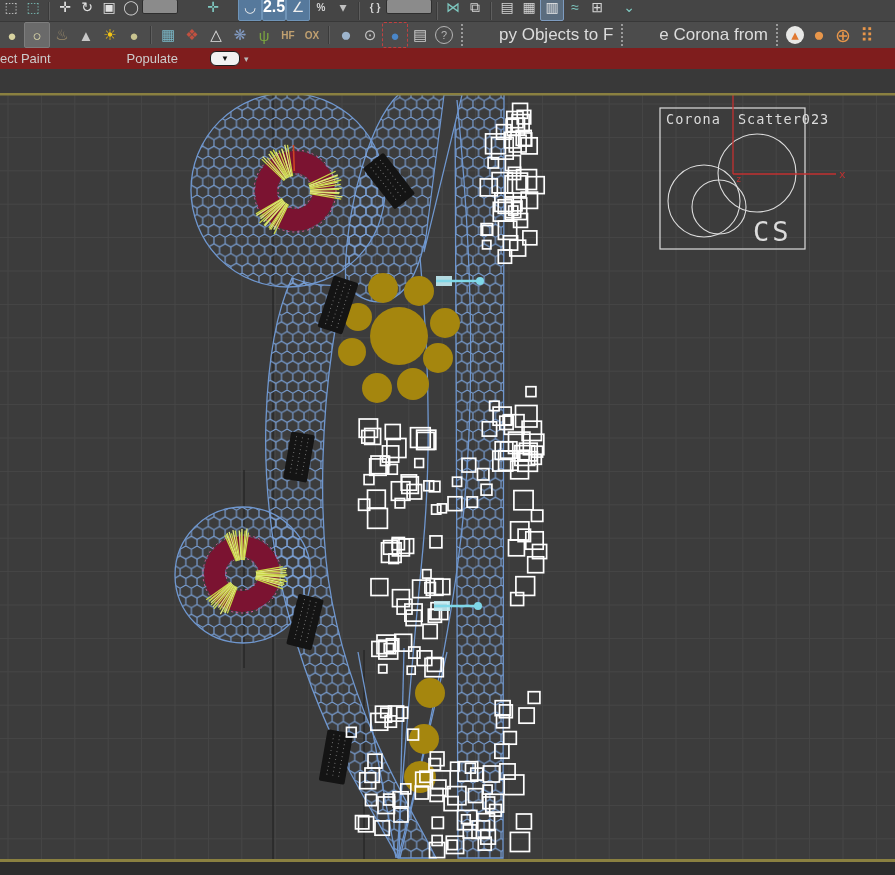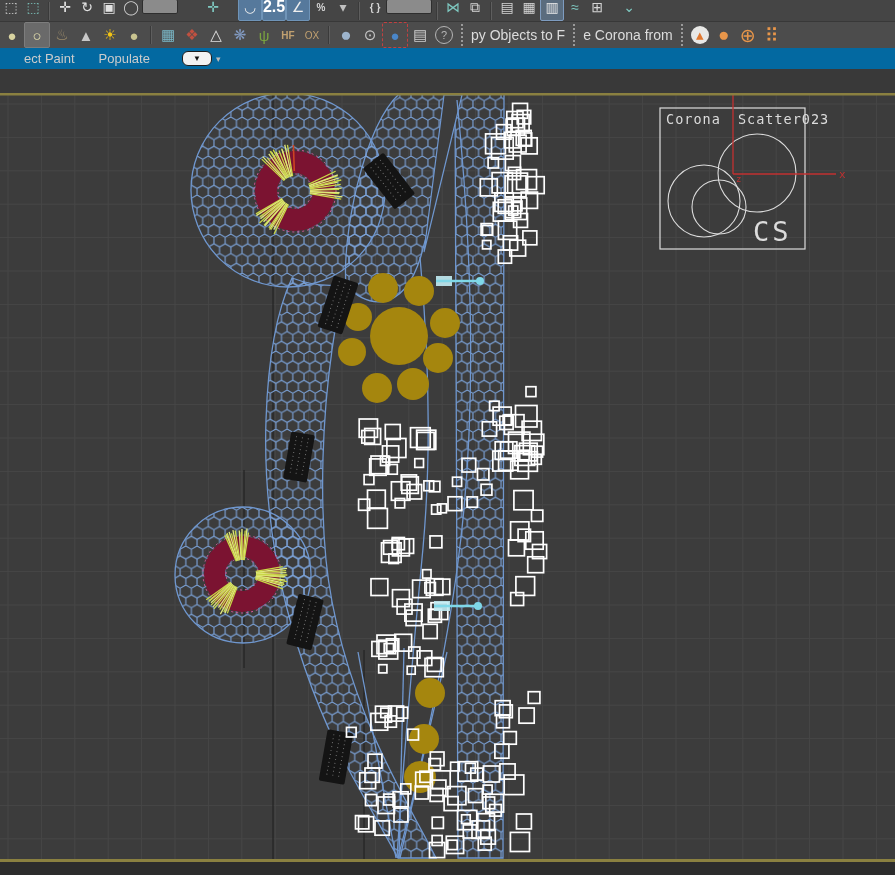--- a/index.html
+++ b/index.html
@@ -2,38 +2,38 @@
 <html><head>
 <meta charset="utf-8">
 <style>
   html,body{margin:0;padding:0;background:#2c2c2c;}
   #stage{position:relative;width:895px;height:875px;overflow:hidden;
          font-family:"Liberation Sans",sans-serif;background:#3c3c3c;}
   
   .trow{position:absolute;left:0;width:895px;display:flex;align-items:center;box-sizing:border-box;}
   #row1{top:0;height:22px;background:#454545;border-bottom:1px solid #383838;overflow:hidden;}
   #row2{top:22px;height:26px;background:#4c4c4c;overflow:hidden;}
-  #row3{top:48px;height:22px;background:#0369a1;border-bottom:1px solid #3a3a3a;padding-left:24px;}
+  #row3{top:48px;height:22px;background:#7f1d1d;border-bottom:1px solid #3a3a3a;}
   #band{position:absolute;top:70px;left:0;width:895px;height:23px;background:#393939;}
   .icon{width:24px;height:24px;display:flex;align-items:center;justify-content:center;
         font-size:15px;flex:0 0 auto;border-radius:2px;color:#cfcfcf;cursor:default;}
   #row1 .icon{width:22px;height:26px;margin-top:-7px;font-size:14px;}
   .icon.active{background:#56799c;border:1px solid #6f94b8;}
   .icon.pressed{background:#6a6a6a;border:1px solid #7d7d7d;}
   .icon.highlight{background:#5a6c7e;border:1px solid #7e9cc0;}
   .icon.circled span{border:1.5px solid #b5b5b5;border-radius:50%;width:16px;height:16px;
         display:flex;align-items:center;justify-content:center;font-size:11px;}
   .icon.reddash{border:1px dashed #c04040;}
   .icon.whitecircle span{background:#e8e8e6;border-radius:50%;width:18px;height:18px;
         display:flex;align-items:center;justify-content:center;}
   .sep{width:1px;height:18px;background:#3a3a3a;border-right:1px solid #5e5e5e;margin:0 4px;flex:0 0 auto;}
   .dotsep{width:0;height:22px;border-left:2px dotted #b5b5b5;margin:0 5px;opacity:.75;flex:0 0 auto;}
   .grayfield{height:13px;background:#8b8b8b;border:1px solid #2e2e2e;border-radius:2px;
         margin-top:-8px;flex:0 0 auto;}
-  .txtbtn{color:#dcdcdc;font-size:14px;white-space:nowrap;padding:0 3px;flex:0 0 auto;}
+  .txtbtn{color:#dcdcdc;font-size:17px;white-space:nowrap;padding:0 3px;flex:0 0 auto;margin-left:28px;}
   .tab{color:#cccccc;font-size:13px;white-space:nowrap;flex:0 0 auto;}
   .pill{width:28px;height:13px;background:#f2f2f2;border:1px solid #1e1e1e;border-radius:6px;
         display:flex;align-items:center;justify-content:center;color:#111;font-size:8px;flex:0 0 auto;}
   .smalltri{color:#b9b9b9;font-size:9px;margin-left:4px;flex:0 0 auto;}
   #viewport-layer{position:absolute;top:0;left:0;width:895px;height:875px;}
 </style>
 </head>
 <body>
 <div id="stage">
 
@@ -589,21 +589,21 @@
       <div class="icon">
         <span style="color: rgb(128, 153, 192);">❋</span>
       </div>
       <div class="icon">
         <span style="color: rgb(122, 164, 64);">ψ</span>
       </div>
       <div class="icon">
         <span style="font-size: 10px; font-weight: bold; color: rgb(192, 160, 112);">HF</span>
       </div>
       <div class="icon">
-        <span style="font-size: 10px; font-weight: normal; color: rgb(192, 160, 112);">OX</span>
+        <span style="font-size: 10px; font-weight: bold; color: rgb(192, 160, 112);">OX</span>
       </div>
       <div class="sep"></div>
       <div class="icon">
         <span style="color: rgb(157, 180, 204); font-size: 19px;">●</span>
       </div>
       <div class="icon">
         <span style="color: rgb(200, 200, 200);">⊙</span>
       </div>
       <div class="icon reddash">
         <span style="color: rgb(74, 134, 200);">●</span>
@@ -628,20 +628,20 @@
       <div class="icon">
         <span style="color: rgb(232, 150, 74); font-size: 19px;">⊕</span>
       </div>
       <div class="icon">
         <span style="color: rgb(232, 150, 74); font-size: 19px;">⠿</span>
       </div>
     </div>
 
 <div id="row3" class="trow">
   <span class="tab" style="margin-left:0">ect Paint</span>
-  <span class="tab" style="margin-left:24px">Populate</span>
+  <span class="tab" style="margin-left:76px">Populate</span>
   <span class="pill" style="margin-left:32px">▼</span>
   <span class="smalltri">▾</span>
 </div>
 
 <div id="band"></div>
 
 </div>
 
 </body></html>

